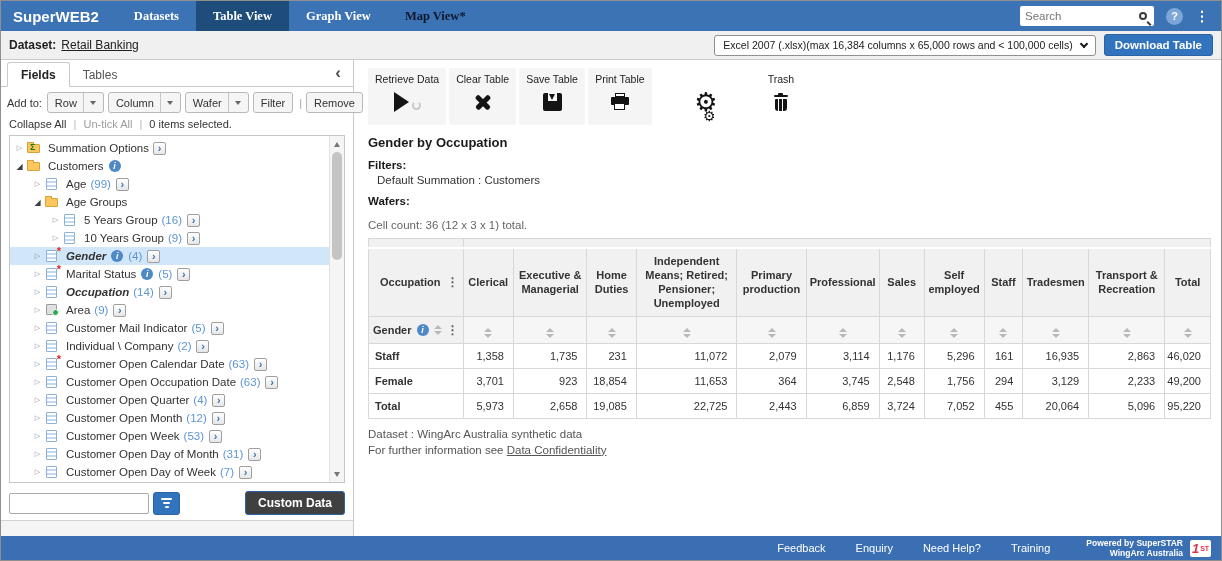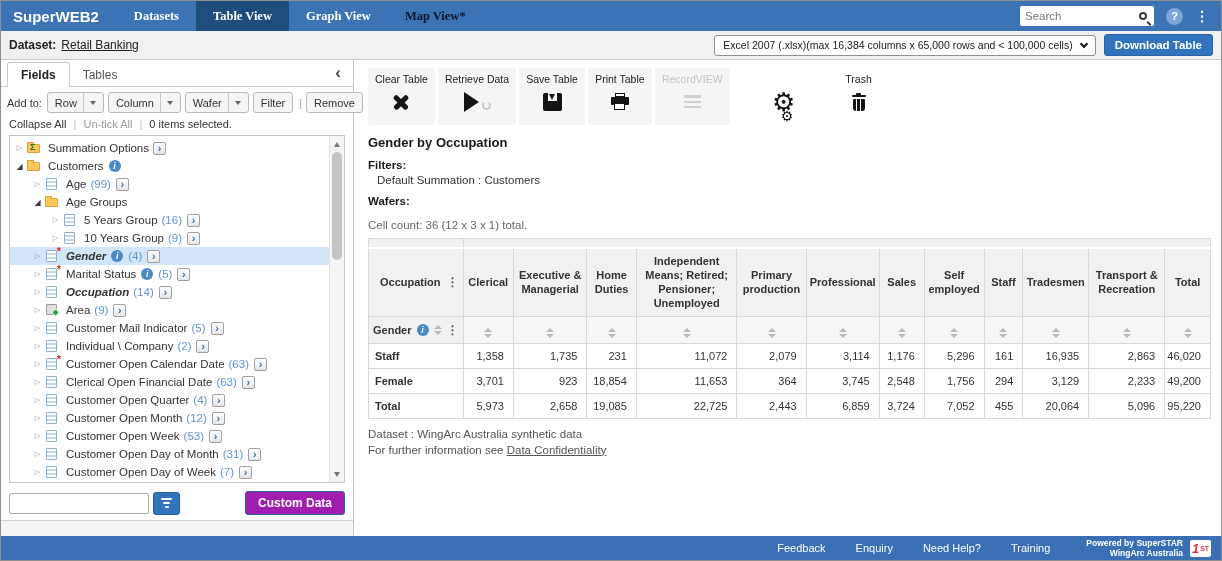--- a/index.html
+++ b/index.html
@@ -89,21 +89,21 @@
   .tri-up-sb { border-left:3.5px solid transparent; border-right:3.5px solid transparent; border-bottom:5px solid #777; }
   .tri-dn-sb { border-left:3.5px solid transparent; border-right:3.5px solid transparent; border-top:5px solid #777; }
   .sb-thumb { position:absolute; top:16px; left:2px; width:10px; height:108px; background:#c4c4c4; border-radius:6px; }
 
   .panel-footer { display:flex; align-items:center; padding:4px 8px 5px; flex:none; }
   .filter-input { width:140px; height:21px; border:1px solid #a9a9a9; border-radius:2px; font-family:inherit; font-size:11px; padding:0 4px; }
   .filter-btn { width:27px; height:23px; background:#3173bd; border:1px solid #2a62a3; border-radius:3px; margin-left:4px;
                 display:flex; flex-direction:column; align-items:center; justify-content:center; gap:2px; cursor:pointer; }
   .fbar { height:2px; background:#fff; border-radius:1px; }
   .fbar.b1{width:11px;} .fbar.b2{width:7px;} .fbar.b3{width:4px;}
-  .custom-data-btn { margin-left:auto; background:#a21caf; border:1px solid #2a62a3; color:#fff; border-radius:3px; height:24px;
+  .custom-data-btn { margin-left:auto; background:#404040; border:1px solid #2a62a3; color:#fff; border-radius:3px; height:24px;
                      padding:0 12px; font-size:12px; font-weight:bold; font-family:inherit; cursor:pointer; }
   .panel-strip { height:16px; background:#f5f5f5; border-top:1px solid #d2d2d2; flex:none; }
 
   
   .content { flex:1; padding:8px 10px 0 14px; overflow:hidden; color:#333; }
   .toolbar { display:flex; align-items:flex-start; }
   .tb-box { min-width:64px; height:57px; background:#f5f5f5; border-radius:2px; margin-right:3px; padding:5px 7px 0;
             display:flex; flex-direction:column; align-items:center; cursor:pointer; }
   .tb-box.plain { background:transparent; }
   .tb-box.gear-btn { margin-left:28px; min-width:46px; }
@@ -365,21 +365,21 @@
               </span>
               <span class="tree-label">Customer Open Calendar Date</span>
               <span class="count">(63)</span>
               <span class="go-arrow">›</span>
             </div>
             <div class="tree-row" style="padding-left: 20px;">
               <span class="expander">▷</span>
               <span class="icon-wrap">
                 <span class="icon-table"></span>
               </span>
-              <span class="tree-label">Clerical Open Financial Date</span>
+              <span class="tree-label">Customer Open Occupation Date</span>
               <span class="count">(63)</span>
               <span class="go-arrow">›</span>
             </div>
             <div class="tree-row" style="padding-left: 20px;">
               <span class="expander">▷</span>
               <span class="icon-wrap">
                 <span class="icon-table"></span>
               </span>
               <span class="tree-label">Customer Open Quarter</span>
               <span class="count">(4)</span>
@@ -442,58 +442,52 @@
           <span class="fbar b3"></span>
         </div>
         <button class="custom-data-btn">Custom Data</button>
       </div>
       <div class="panel-strip"></div>
     </div>
 
     <div class="content">
       <div class="toolbar" id="toolbar">
           <div class="tb-box">
+            <div class="tb-label">Retrieve Data</div>
+            <div class="tb-icon">
+              <span class="play-tri"></span>
+              <span class="refresh-ring"></span>
+            </div>
+          </div>
+          <div class="tb-box">
             <div class="tb-label">Clear Table</div>
             <div class="tb-icon">
               <span class="xwrap">
                 <span class="xbar a"></span>
                 <span class="xbar b"></span>
               </span>
-            </div>
-          </div>
-          <div class="tb-box">
-            <div class="tb-label">Retrieve Data</div>
-            <div class="tb-icon">
-              <span class="play-tri"></span>
-              <span class="refresh-ring"></span>
             </div>
           </div>
           <div class="tb-box">
             <div class="tb-label">Save Table</div>
             <div class="tb-icon">
               <span class="floppy">
                 <span class="floppy-notch"></span>
                 <span class="floppy-arrow"></span>
               </span>
             </div>
           </div>
           <div class="tb-box">
             <div class="tb-label">Print Table</div>
             <div class="tb-icon">
               <span class="printer">
                 <span class="pr-top"></span>
                 <span class="pr-body"></span>
                 <span class="pr-bot"></span>
               </span>
-            </div>
-          </div>
-          <div class="tb-box disabled">
-            <div class="tb-label">RecordVIEW</div>
-            <div class="tb-icon">
-              <span class="list-ic"></span>
             </div>
           </div>
           <div class="tb-box plain gear-btn">
             <div class="tb-label"></div>
             <div class="tb-icon">
               <span class="gear-big">⚙</span>
               <span class="gear-small">⚙</span>
             </div>
           </div>
           <div class="tb-box plain trash-btn">

